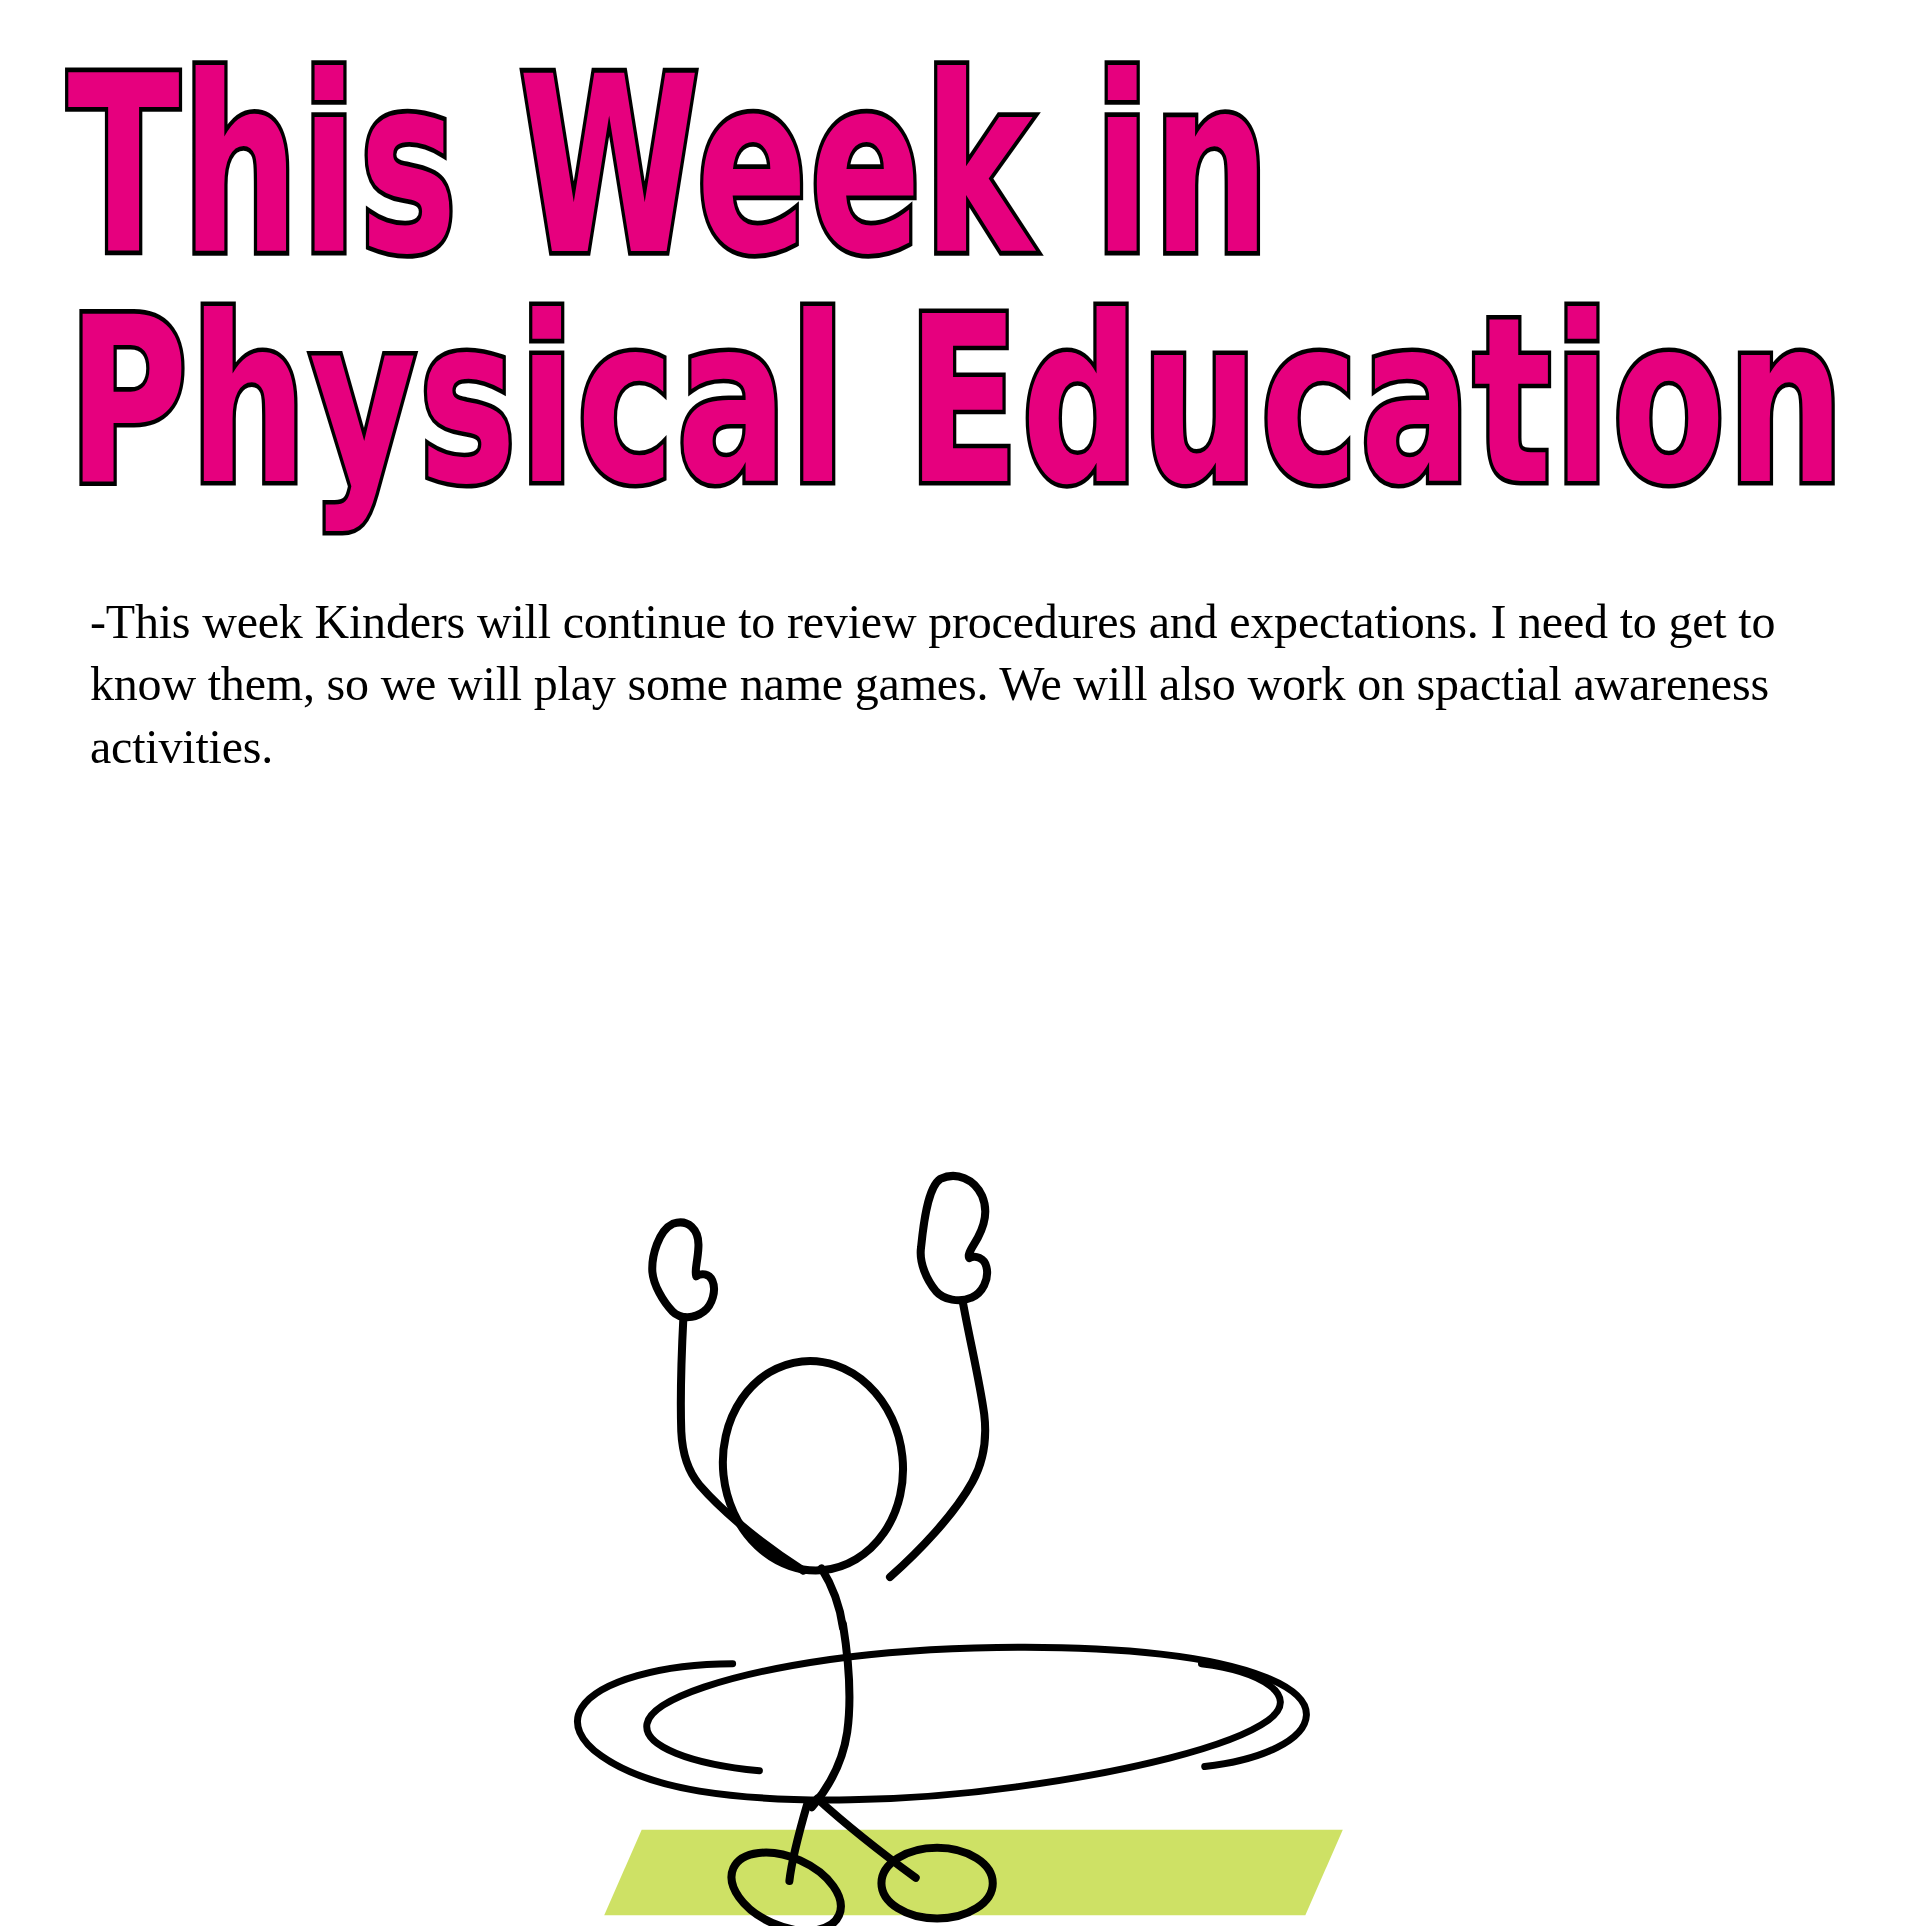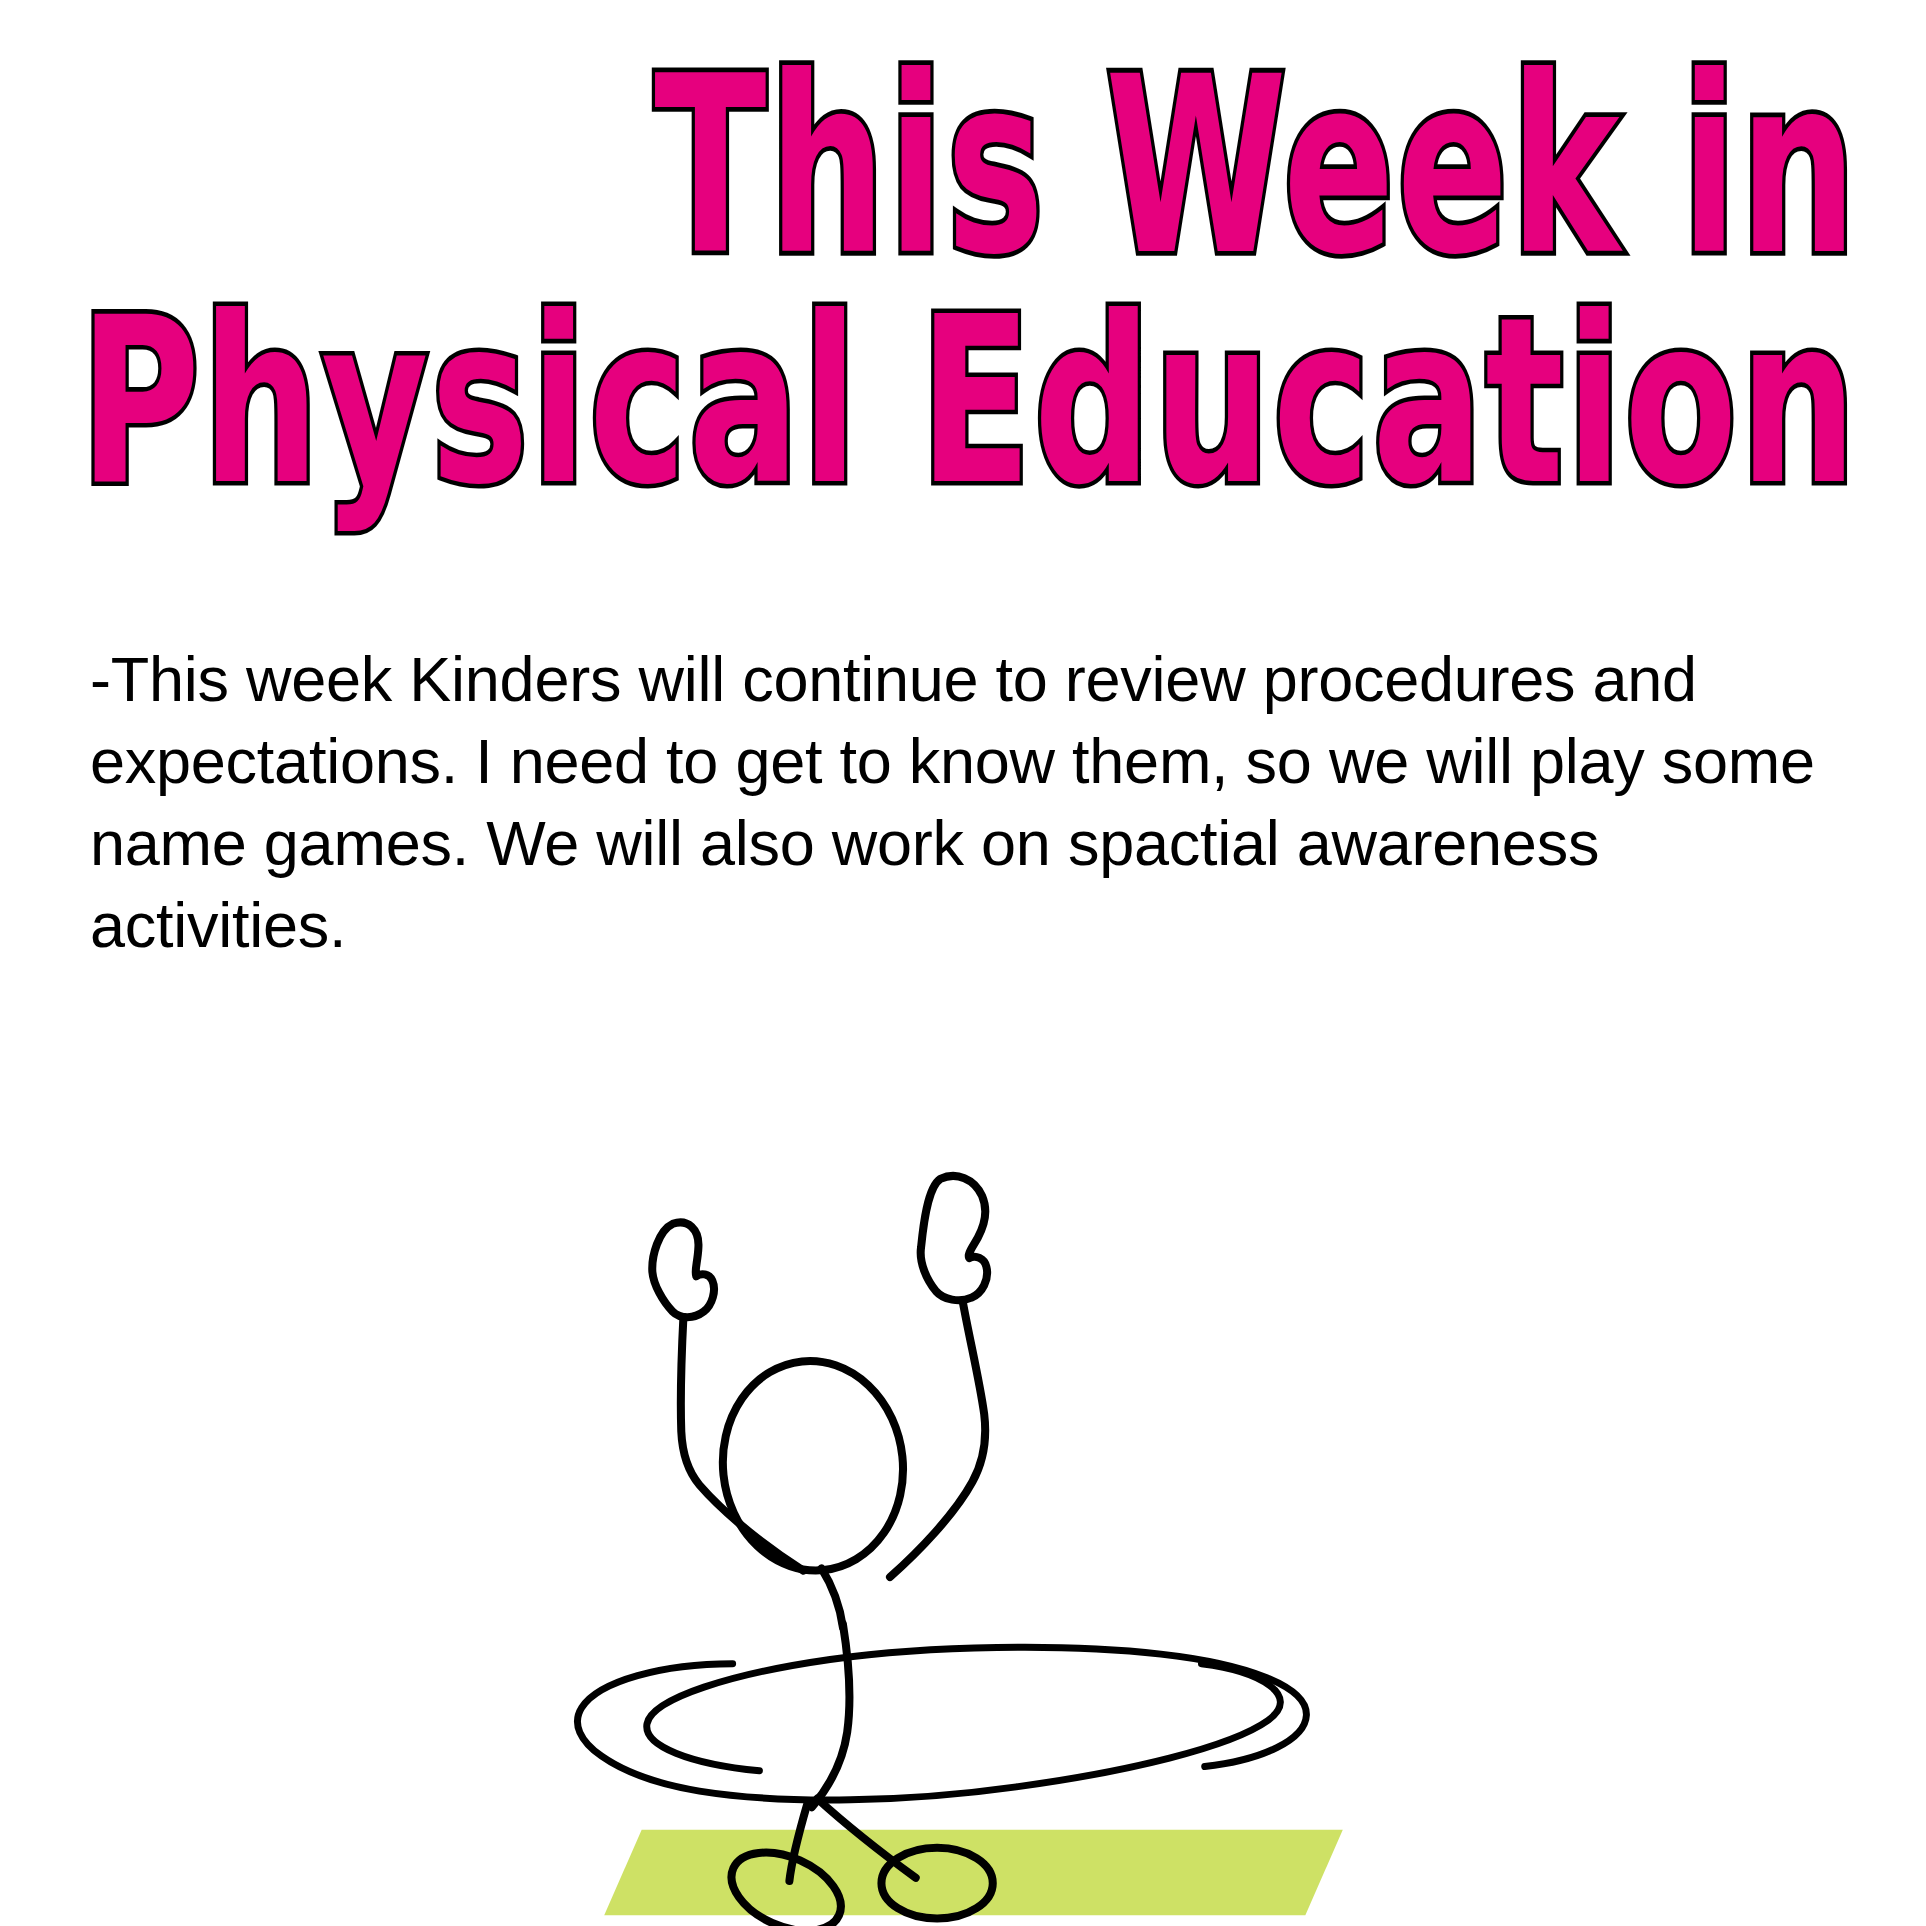--- a/index.html
+++ b/index.html
@@ -20,21 +20,21 @@
     background: #ffffff;
     overflow: hidden;
   }
 
   
   #title-block {
     position: absolute;
     left: 0;
     top: 51px;
     width: 1926px;
-    text-align: right;
+    text-align: left;
     user-select: none;
   }
 
   .title-line {
     display: block;
     font-family: "DejaVu Sans", sans-serif;
     font-weight: 700;
     font-style: normal;
     color: #E6007E;
     letter-spacing: 0.012em;
@@ -58,26 +58,25 @@
     transform: scaleY(1.30) scaleX(0.93);
     transform-origin: center top;
   }
 
   
   #body-text {
     position: absolute;
     left: 90px;
     top: 591px;
     width: 1766px;
-    font-family: Liberation Sans, sans-serif;
-    font-size: 63px;
+    font-family: Liberation Serif, serif;
+    font-size: 48px;
     line-height: 1.30;
     color: #000000;
     letter-spacing: -0.004em;
-    margin-top: 48px;
   }
 
   #body-text p {
     margin: 0;
   }
 
   
   #illustration {
     position: absolute;
     left: 556px;

